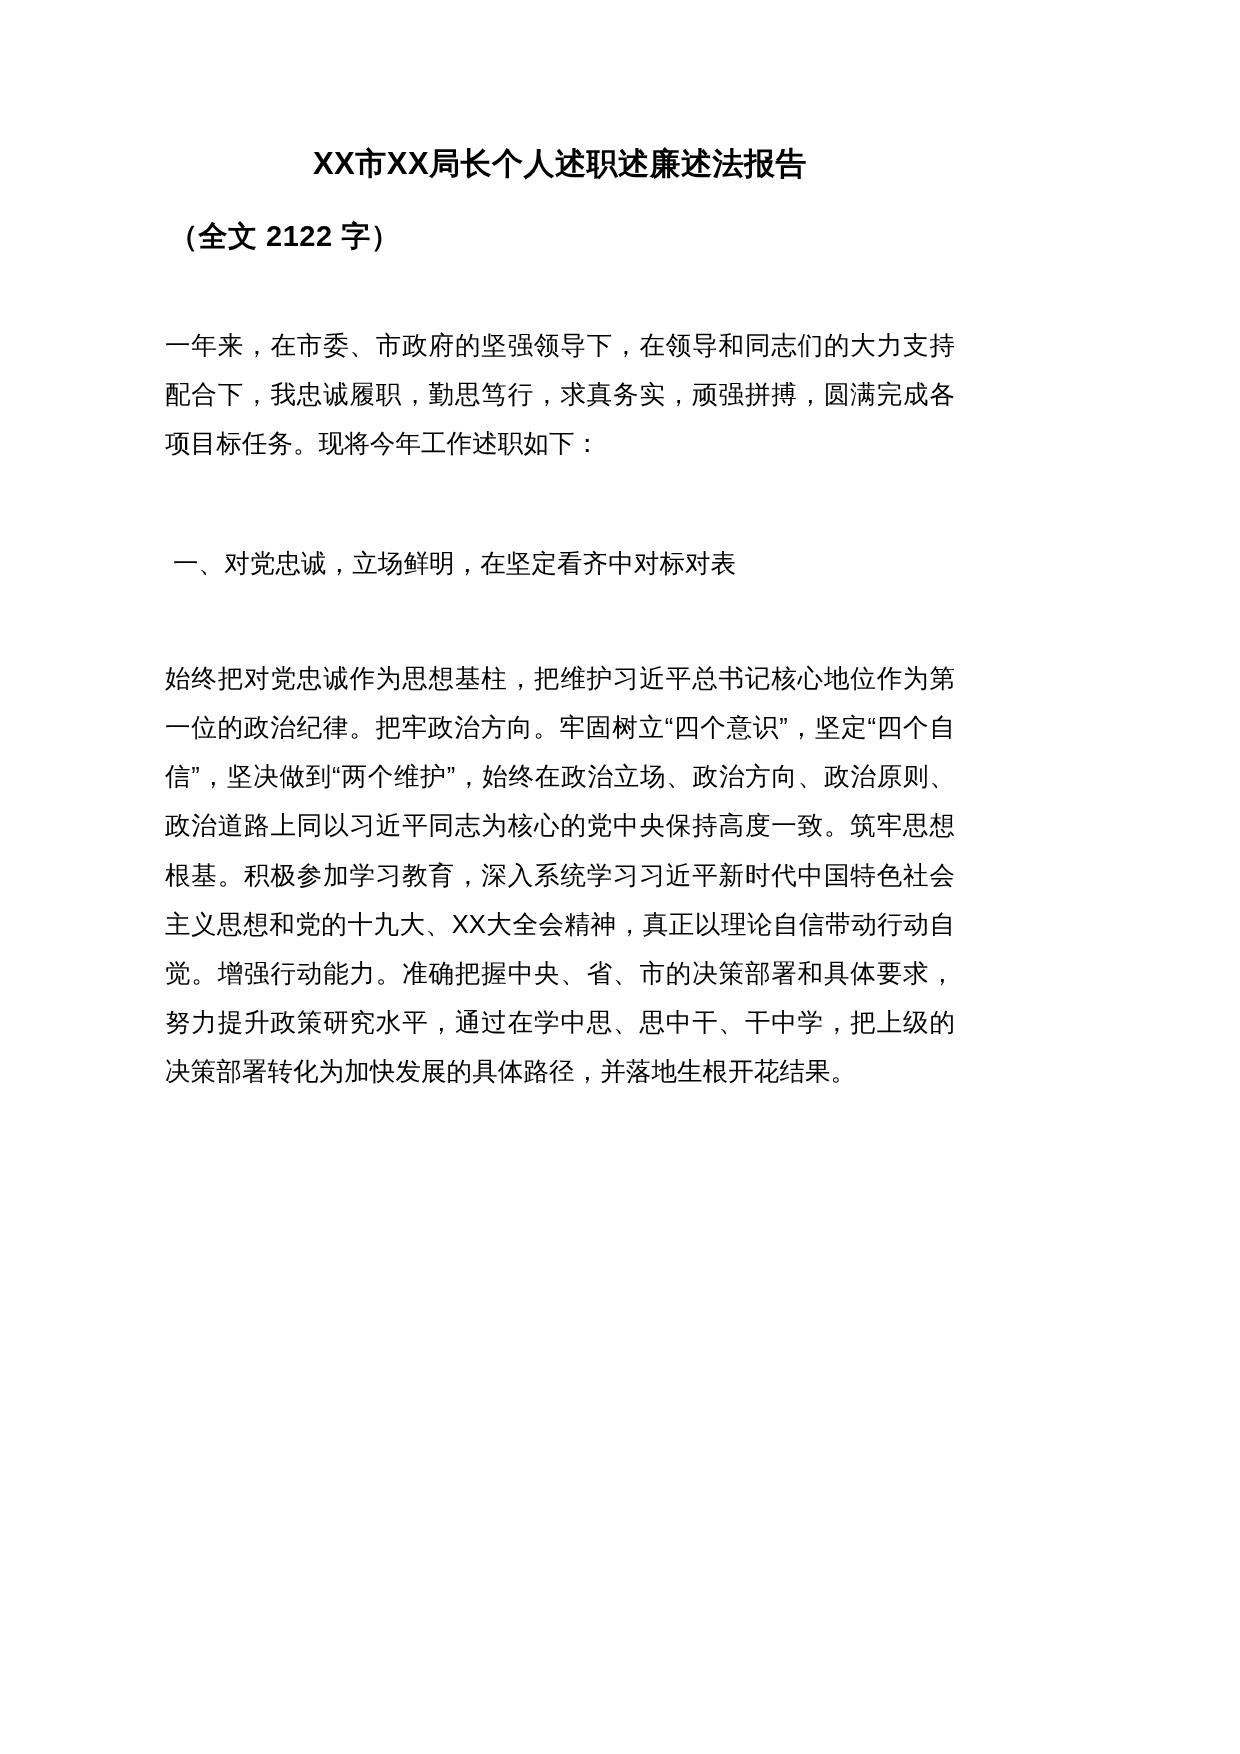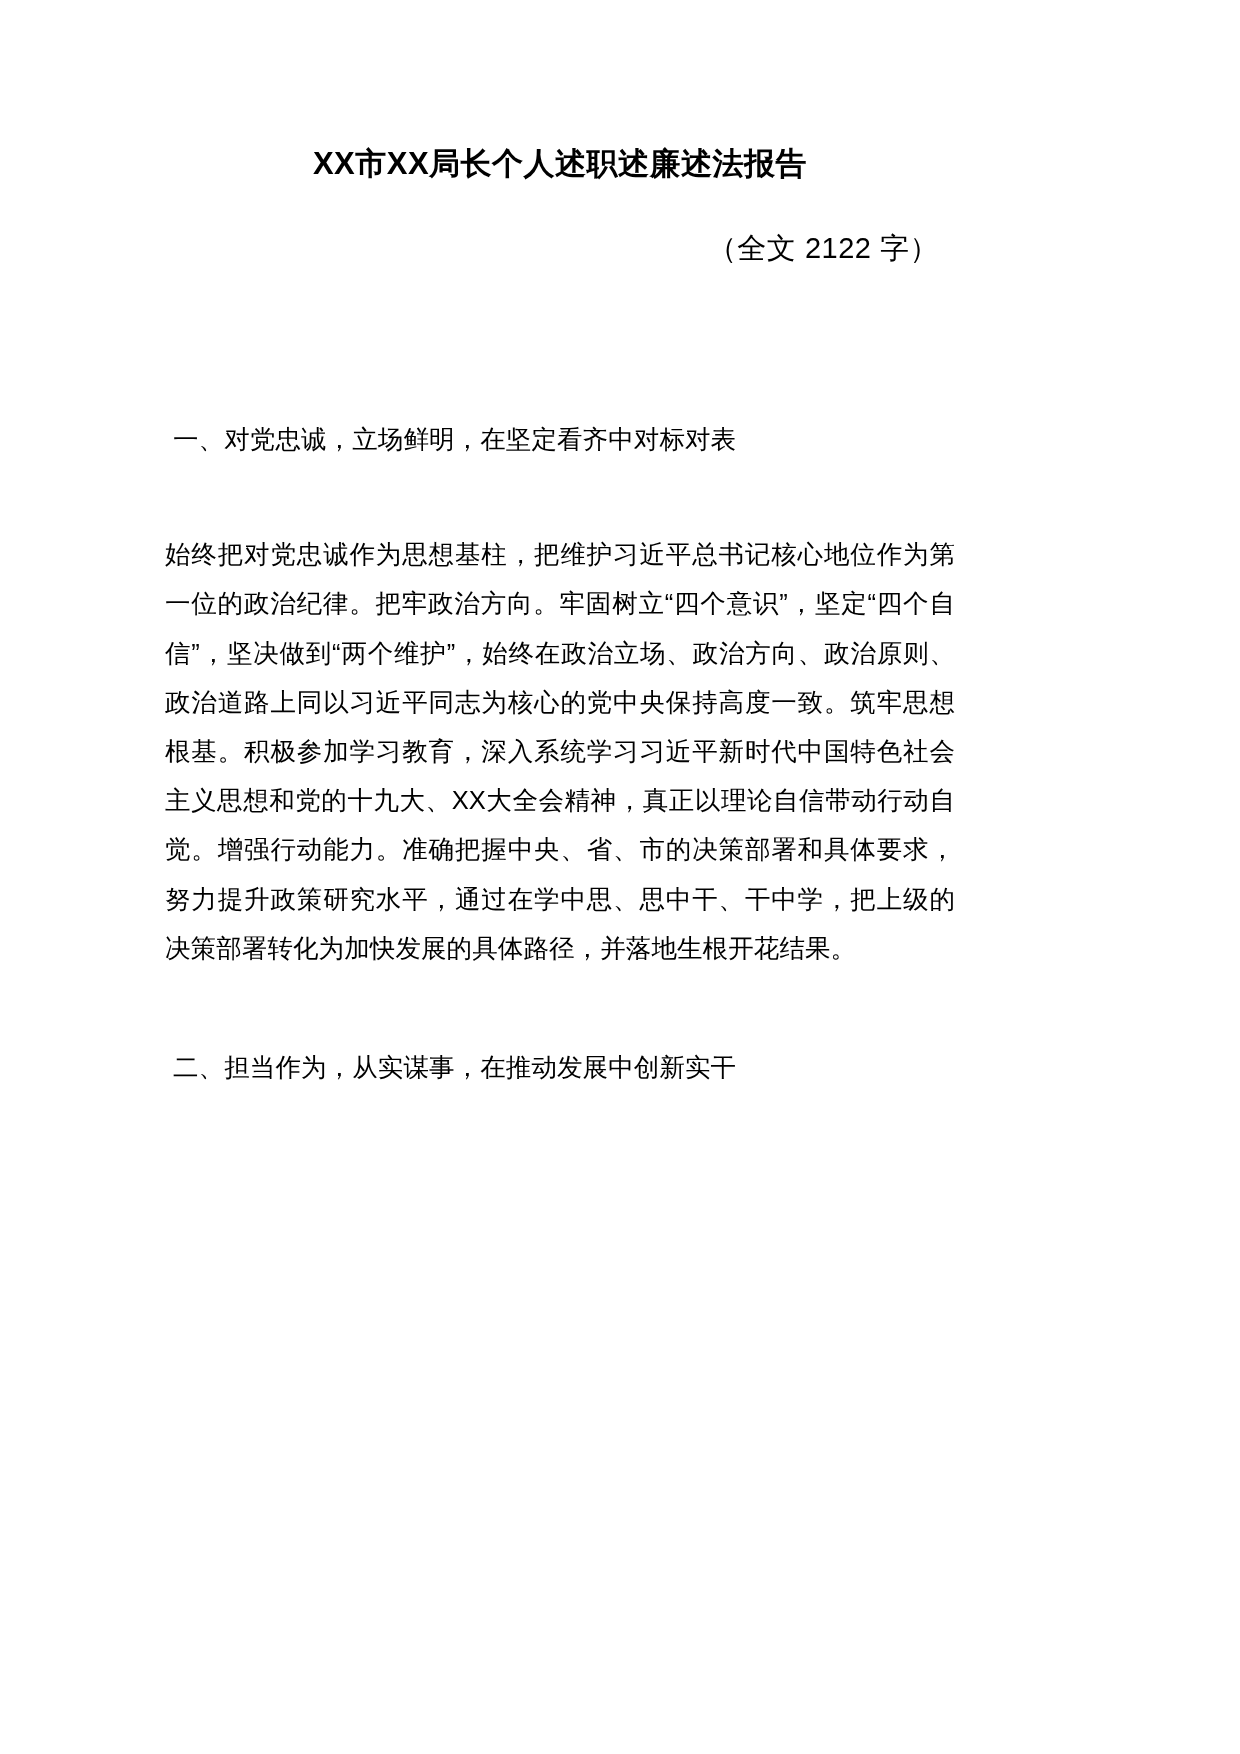--- a/index.html
+++ b/index.html
@@ -34,25 +34,25 @@
     font-weight: 700;
     text-align: center;
     letter-spacing: 0.5px;
     line-height: 1.55;
     margin: 0;
     padding-top: 140px;
     white-space: nowrap;
   }
   .doc-subtitle {
     font-size: 29px;
-    font-weight: 400;
-    text-align: right;
+    font-weight: 700;
+    text-align: left;
     letter-spacing: 0.5px;
     line-height: 1.55;
-    margin: 16px;
+    margin: 4px;
     padding-top: 22px;
   }
   .para {
     font-size: 25.5px;
     font-weight: 400;
     line-height: 1.93;
     text-align: justify;
     text-justify: inter-ideograph;
     margin: 0;
     letter-spacing: 0.1px;
@@ -75,27 +75,27 @@
 
 <div class="page">
   <div class="doc-body">
 
     <h1 class="doc-title">XX市XX局长个人述职述廉述法报告</h1>
 
     <h2 class="doc-subtitle">（全文 2122 字）</h2>
 
     <div class="spacer-1"></div>
 
+    <p class="para">一年来，在市委、市政府的坚强领导下，在领导和同志们的大力支持配合下，我忠诚履职，勤思笃行，求真务实，顽强拼搏，圆满完成各项目标任务。现将今年工作述职如下：</p>
 
     <div class="spacer-2"></div>
 
     <p class="heading">一、对党忠诚，立场鲜明，在坚定看齐中对标对表</p>
 
     <div class="spacer-3"></div>
 
     <p class="para">始终把对党忠诚作为思想基柱，把维护习近平总书记核心地位作为第一位的政治纪律。把牢政治方向。牢固树立“四个意识”，坚定“四个自信”，坚决做到“两个维护”，始终在政治立场、政治方向、政治原则、政治道路上同以习近平同志为核心的党中央保持高度一致。筑牢思想根基。积极参加学习教育，深入系统学习习近平新时代中国特色社会主义思想和党的十九大、XX大全会精神，真正以理论自信带动行动自觉。增强行动能力。准确把握中央、省、市的决策部署和具体要求，努力提升政策研究水平，通过在学中思、思中干、干中学，把上级的决策部署转化为加快发展的具体路径，并落地生根开花结果。</p>
 
     <div class="spacer-4"></div>
 
-    <p class="heading">二、担当作为，从实谋事，在推动发展中创新实干</p>
 
   </div>
 </div>
 
 </body></html>

